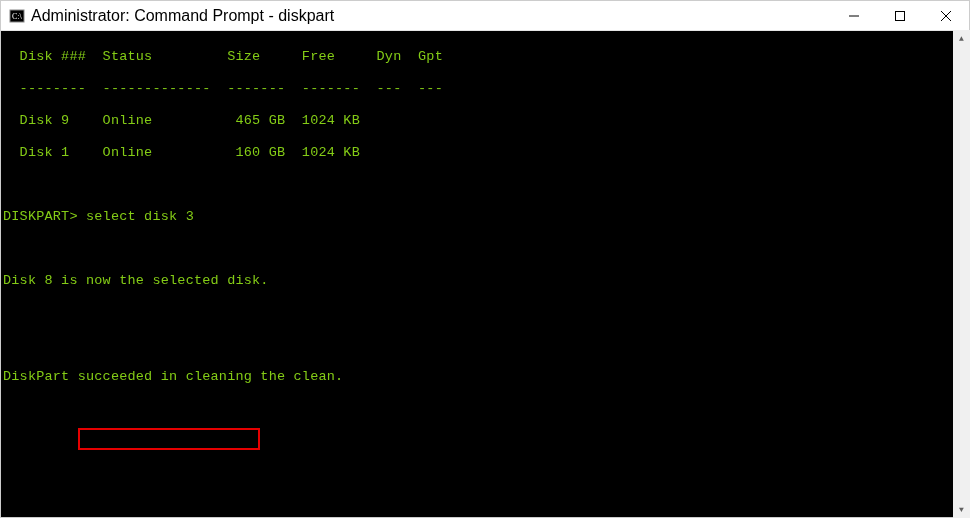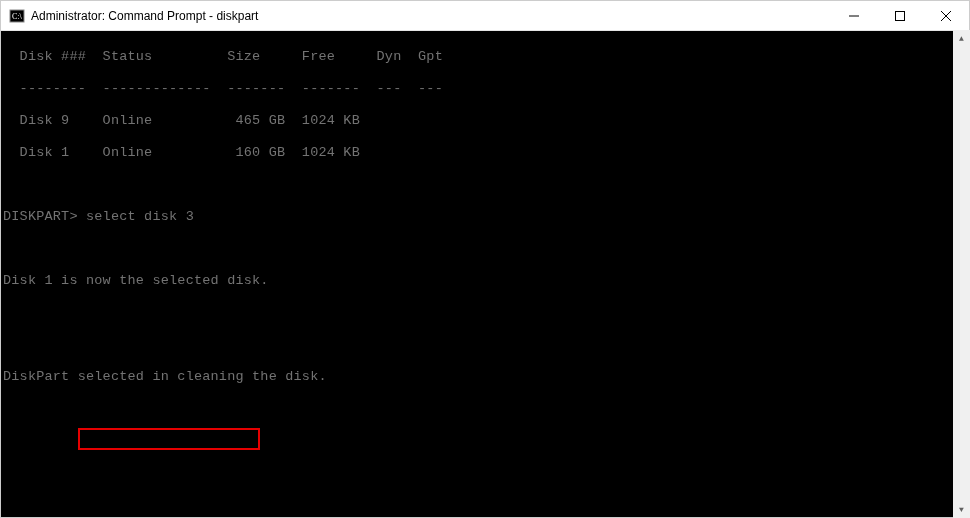--- a/index.html
+++ b/index.html
@@ -28,39 +28,39 @@
     .title-icon {
       width: 16px;
       height: 16px;
       margin-right: 6px;
       display: inline-flex;
       align-items: center;
       justify-content: center;
     }
     .title-text {
       font-family: 'Segoe UI', sans-serif;
-      font-size: 12px;
+      font-size: 16px;
       color: #000;
       flex: 1;
     }
     .window-controls {
       display: flex;
     }
     .win-btn {
       width: 46px;
       height: 30px;
       display: flex;
       align-items: center;
       justify-content: center;
       cursor: pointer;
     }
     .terminal {
       flex: 1;
       background: #000;
-      color: #737373;
+      color: #84cc16;
       font-size: 13.5px;
       line-height: 16px;
       padding: 2px 0 2px 2px;
       white-space: pre;
       overflow: hidden;
       position: relative;
       font-family: Consolas, 'Courier New', monospace;
       letter-spacing: 0.2px;
     }
     .scrollbar {
@@ -123,24 +123,24 @@
   </div>
 
   <div class="terminal">
 <div class="line">  Disk ###  Status         Size     Free     Dyn  Gpt</div>
 <div class="line">  --------  -------------  -------  -------  ---  ---</div>
 <div class="line">  Disk 9    Online          465 GB  1024 KB</div>
 <div class="line">  Disk 1    Online          160 GB  1024 KB</div>
 <div class="line"></div>
 <div class="line">DISKPART&gt; select disk 3</div>
 <div class="line"></div>
-<div class="line">Disk 1 is now the selected disk.</div>
+<div class="line">Disk 8 is now the selected disk.</div>
 <div class="line"></div>
 <div class="line"></div>
-<div class="line">DiskPart selected in cleaning the disk.</div>
+<div class="line">DiskPart succeeded in cleaning the clean.</div>
 <div class="line"></div>
 
 
 
 
 
 
 
 
 

